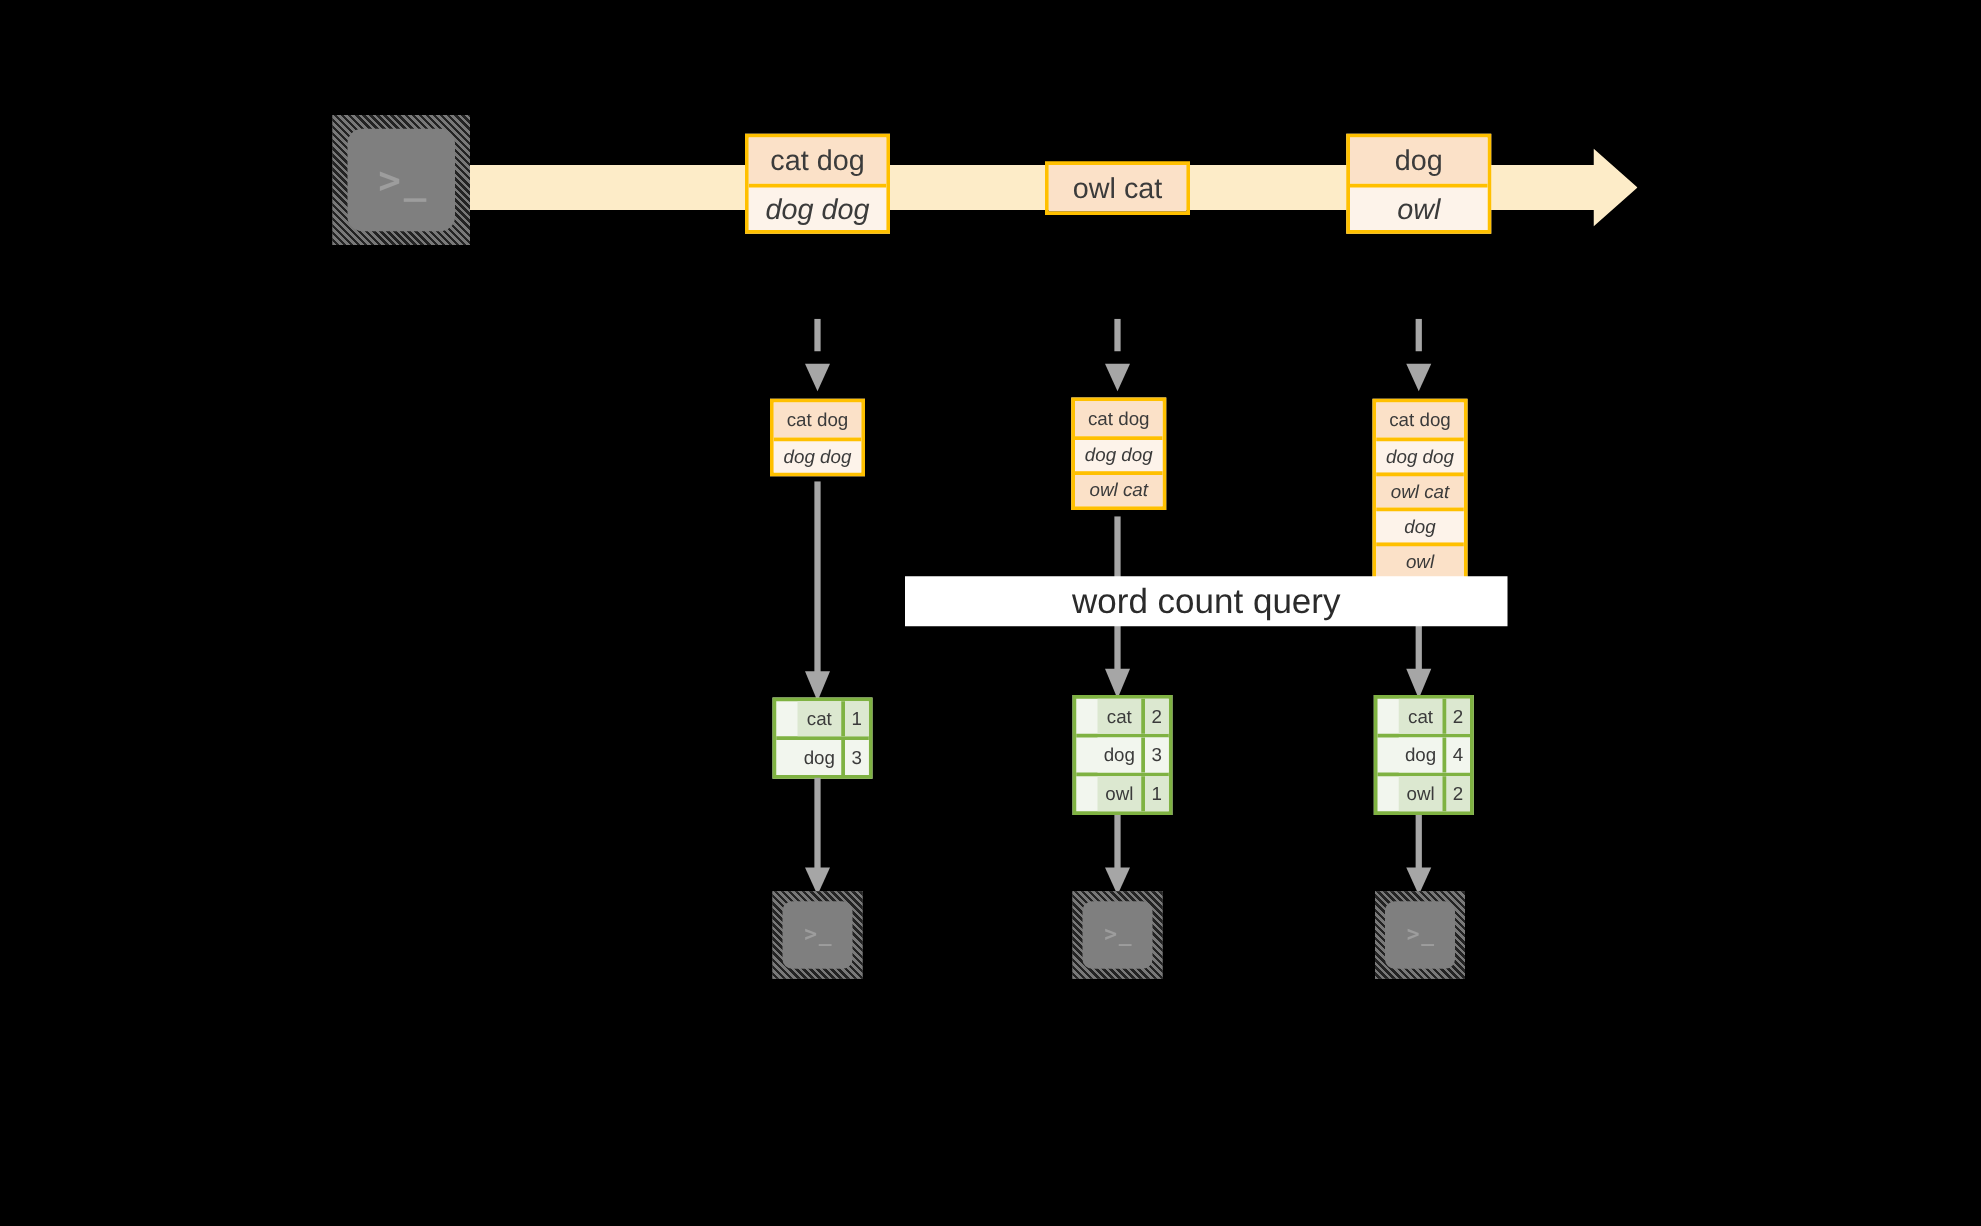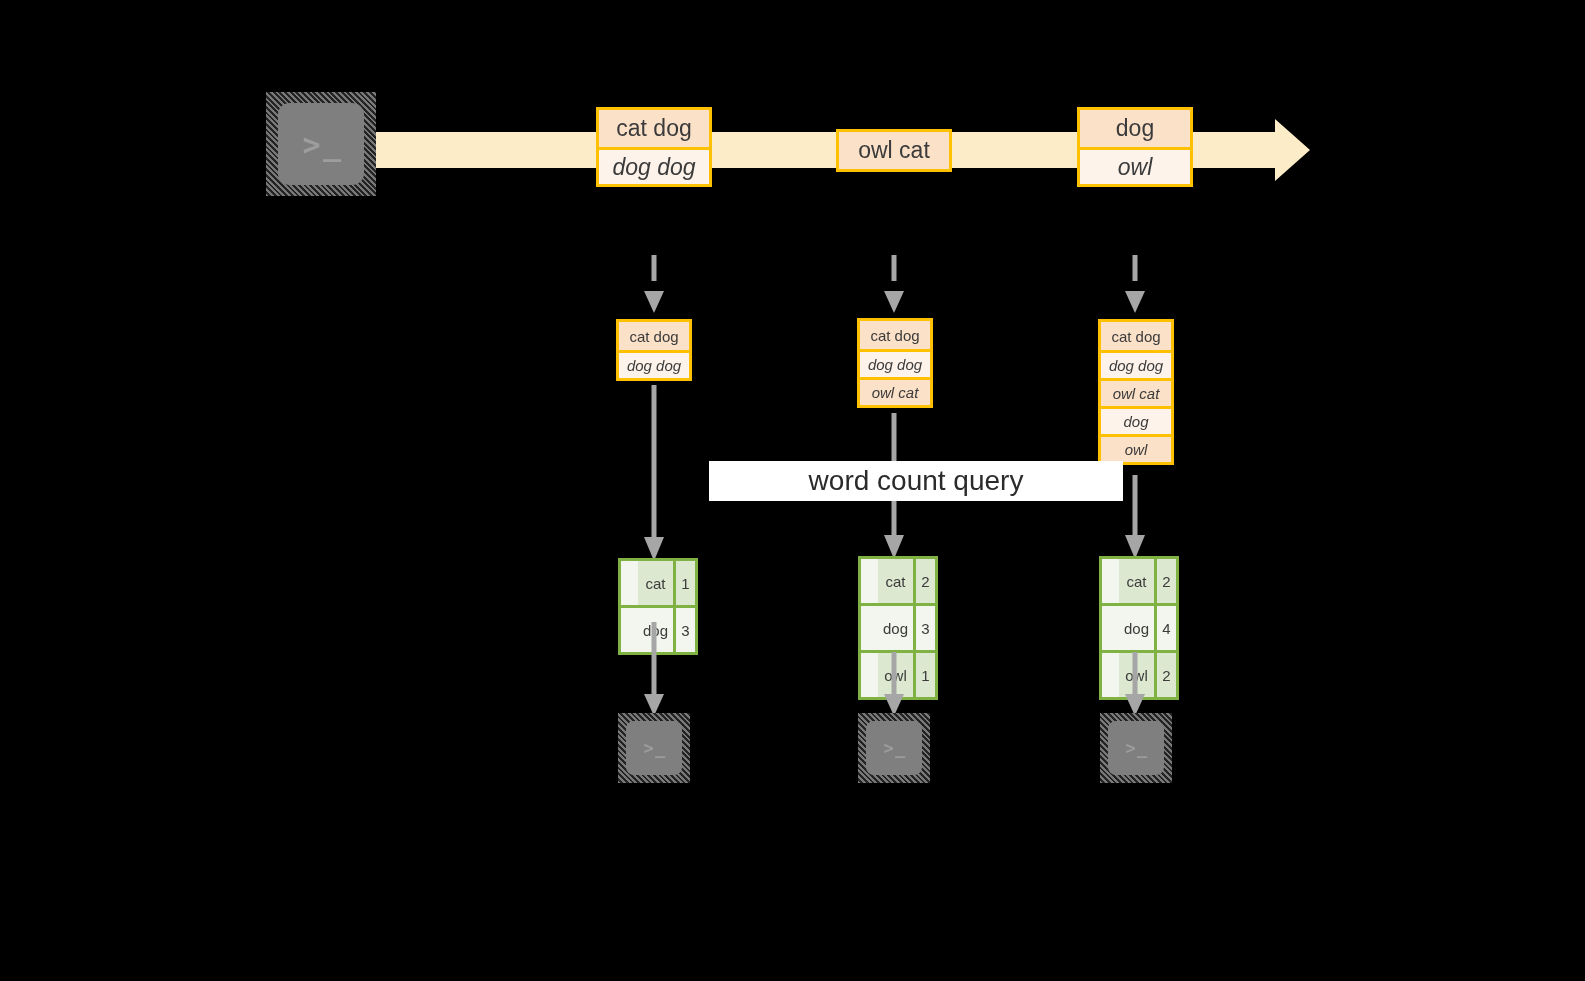--- a/index.html
+++ b/index.html
@@ -85,21 +85,21 @@
 
   
   .gtable {
     position: absolute;
     box-sizing: border-box;
     border: 3px solid #7FB242;
     background: #F2F6EE;
   }
   .gtable .grow {
     display: flex;
-    height: 44px;
+    height: 28px;
     padding-left: 17px;
   }
   .gtable .grow + .grow { border-top: 3px solid #7FB242; }
   .gtable .gcell {
     box-sizing: border-box;
     display: flex;
     align-items: center;
     justify-content: center;
     font-size: 15px;
     color: #3b3b3b;
@@ -266,17 +266,17 @@
   <svg class="conn" style="left:1121px; top:652px; width:28px; height:66px;" viewBox="0 0 28 66">
     <line x1="14" y1="0" x2="14" y2="44" stroke="#A6A6A6" stroke-width="5"></line>
     <path d="M4,42 L24,42 L14,64 Z" fill="#A6A6A6"></path>
   </svg>
 
   <div class="terminal small" style="left:1100px; top:713px; width:72px; height:70px;">
     <div class="face"></div>
     <div class="prompt">&gt;_</div>
   </div>
 
-  <div class="banner" style="left:709px; top:461px; width:414px; height:40px;">
+  <div class="banner" style="left:724px; top:461px; width:482px; height:40px;">
     <span>word count query</span>
   </div>
 
 </div>
 
 </body></html>

